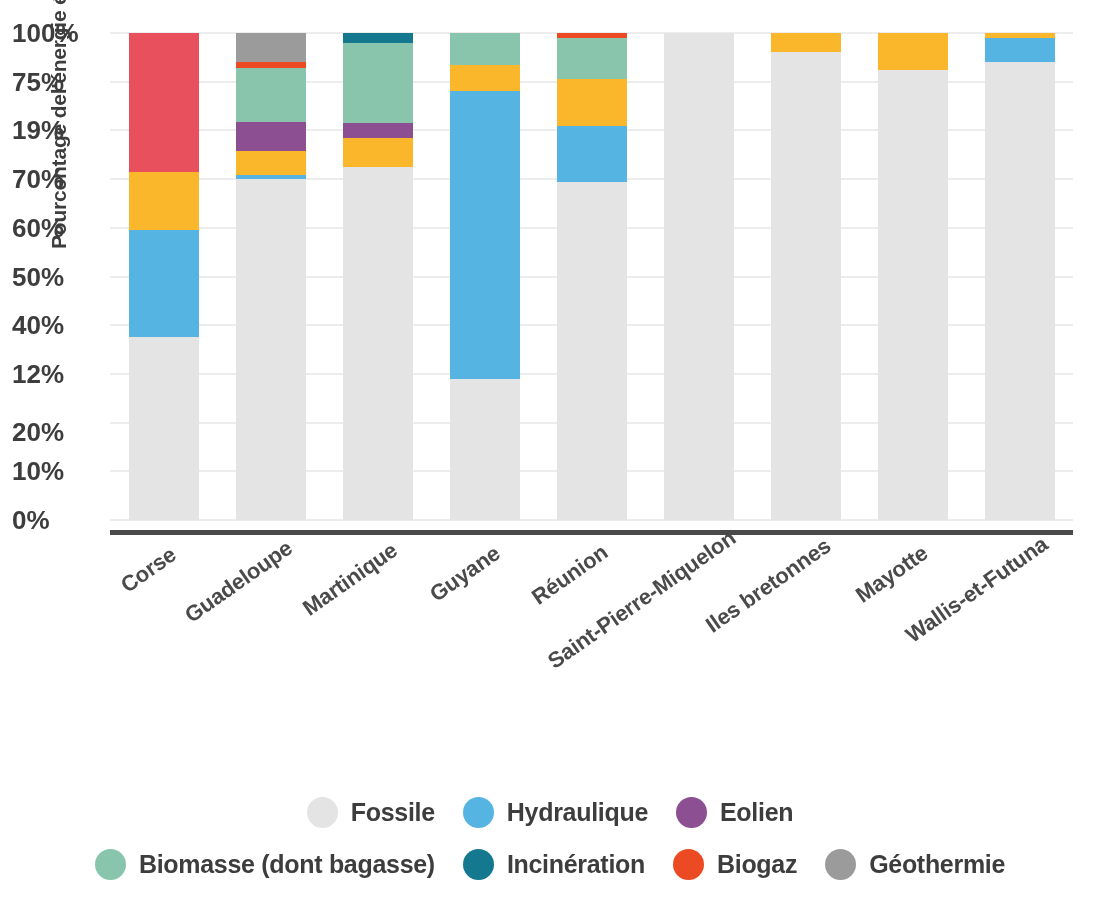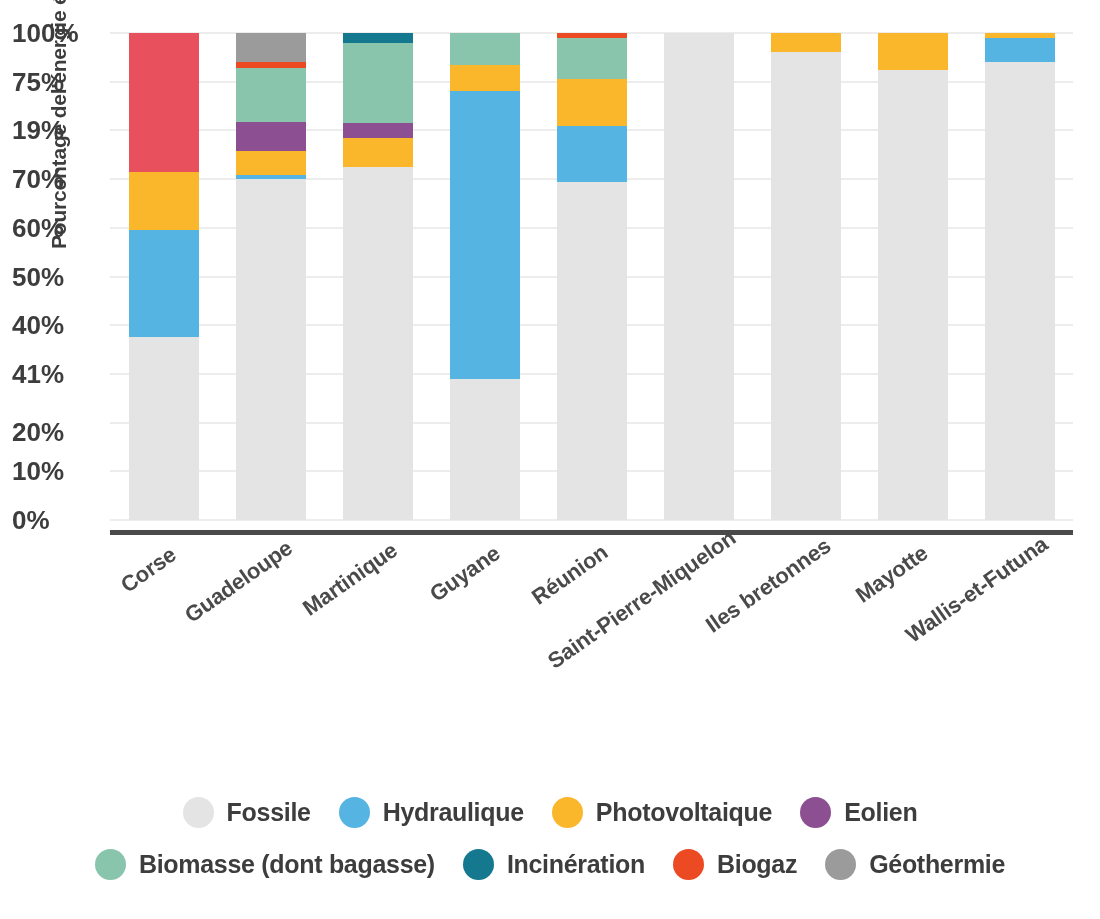--- a/index.html
+++ b/index.html
@@ -110,21 +110,21 @@
 <body>
 
 <div id="root">
 
   <div id="ylabel">Pourcentage del'énergie électrique injectée</div>
 
   <div id="yticks">
       <div class="ytick" style="top: 487px;">0%</div>
       <div class="ytick" style="top: 438.3px;">10%</div>
       <div class="ytick" style="top: 399px;">20%</div>
-      <div class="ytick" style="top: 340.9px;">41%</div>
+      <div class="ytick" style="top: 340.9px;">12%</div>
       <div class="ytick" style="top: 292.2px;">40%</div>
       <div class="ytick" style="top: 243.5px;">50%</div>
       <div class="ytick" style="top: 194.8px;">60%</div>
       <div class="ytick" style="top: 146.1px;">70%</div>
       <div class="ytick" style="top: 97.4px;">19%</div>
       <div class="ytick" style="top: 48.7px;">75%</div>
       <div class="ytick" style="top: 0px;">100%</div>
     </div>
 
   <div id="plot">
@@ -232,24 +232,20 @@
     <div class="legend-row" id="legend-row-1">
         <div class="legend-item">
           <span class="swatch" style="background: rgb(228, 228, 228);"></span>
           <span class="legend-label">Fossile</span>
         </div>
         <div class="legend-item">
           <span class="swatch" style="background: rgb(86, 180, 227);"></span>
           <span class="legend-label">Hydraulique</span>
         </div>
         <div class="legend-item">
-          <span class="swatch" style="background: rgb(250, 183, 43);"></span>
-          <span class="legend-label">Photovoltaique</span>
-        </div>
-        <div class="legend-item">
           <span class="swatch" style="background: rgb(140, 79, 146);"></span>
           <span class="legend-label">Eolien</span>
         </div>
       </div>
     <div class="legend-row" id="legend-row-2">
         <div class="legend-item">
           <span class="swatch" style="background: rgb(136, 197, 172);"></span>
           <span class="legend-label">Biomasse (dont bagasse)</span>
         </div>
         <div class="legend-item">

